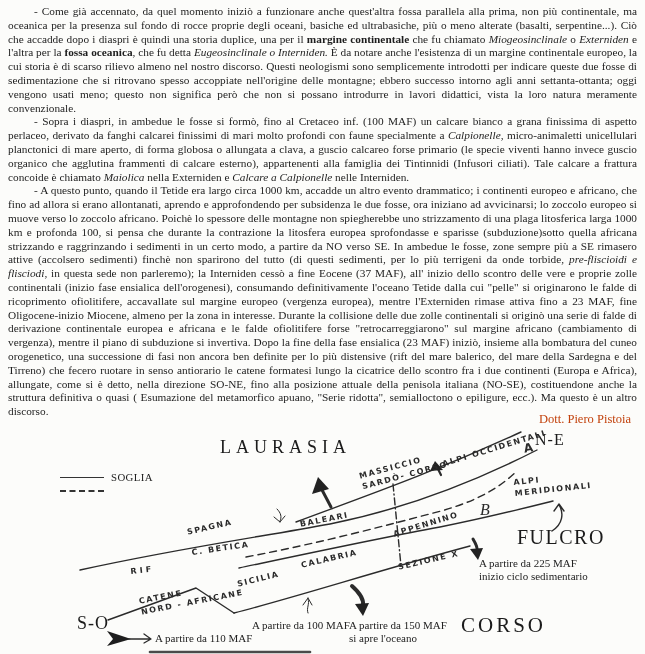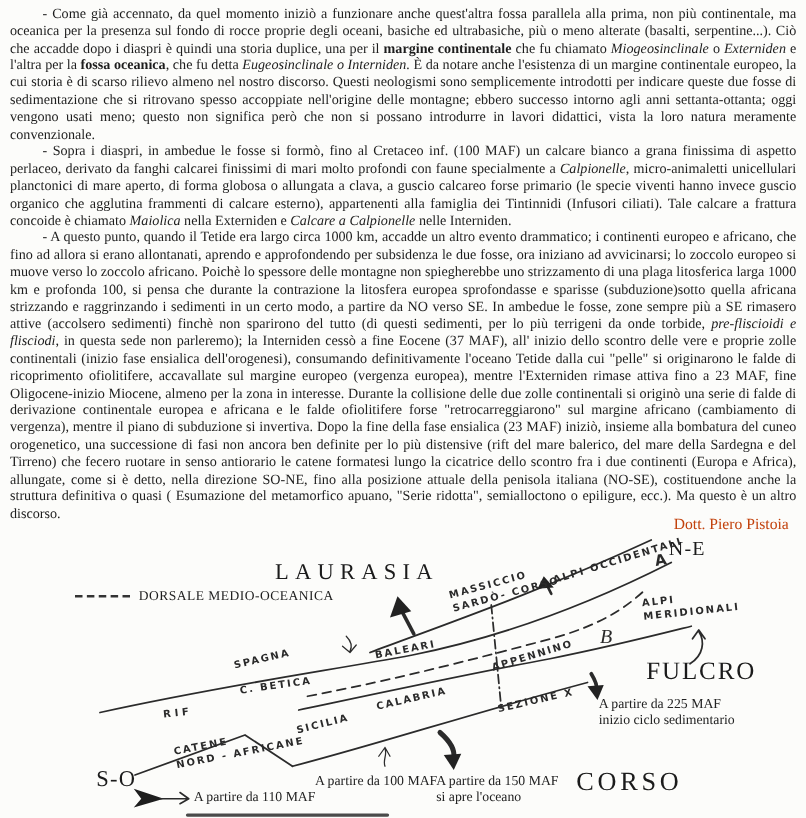--- a/index.html
+++ b/index.html
@@ -28,22 +28,25 @@
 
 <div id="text-block">
     <p class="para"><span>- Come già accennato, da quel momento iniziò a funzionare anche quest'altra fossa parallela alla prima, non più continentale, ma oceanica per la presenza sul fondo di rocce proprie degli oceani, basiche ed ultrabasiche, più o meno alterate (basalti, serpentine...). Ciò che accadde dopo i diaspri è quindi una storia duplice, una per il </span><span style="font-weight: bold;">margine continentale</span><span> che fu chiamato </span><span style="font-style: italic;">Miogeosinclinale</span><span> o </span><span style="font-style: italic;">Externiden</span><span> e l'altra per la </span><span style="font-weight: bold;">fossa oceanica</span><span>, che fu detta </span><span style="font-style: italic;">Eugeosinclinale o Interniden.</span><span> È da notare anche l'esistenza di un margine continentale europeo, la cui storia è di scarso rilievo almeno nel nostro discorso. Questi neologismi sono semplicemente introdotti per indicare queste due fosse di sedimentazione che si ritrovano spesso accoppiate nell'origine delle montagne; ebbero successo intorno agli anni settanta-ottanta; oggi vengono usati meno; questo non significa però che non si possano introdurre in lavori didattici, vista la loro natura meramente convenzionale.</span></p>
     <p class="para"><span>- Sopra i diaspri, in ambedue le fosse si formò, fino al Cretaceo inf. (100 MAF) un calcare bianco a grana finissima di aspetto perlaceo, derivato da fanghi calcarei finissimi di mari molto profondi con faune specialmente a </span><span style="font-style: italic;">Calpionelle</span><span>, micro-animaletti unicellulari planctonici di mare aperto, di forma globosa o allungata a clava, a guscio calcareo forse primario (le specie viventi hanno invece guscio organico che agglutina frammenti di calcare esterno),  appartenenti alla famiglia dei Tintinnidi (Infusori ciliati). Tale calcare a frattura concoide è chiamato </span><span style="font-style: italic;">Maiolica</span><span> nella Externiden e </span><span style="font-style: italic;">Calcare a Calpionelle</span><span> nelle Interniden.</span></p>
     <p class="para"><span>- A questo punto, quando il Tetide era largo circa 1000 km,  accadde un altro evento drammatico; i continenti europeo e africano, che fino ad allora si erano allontanati, aprendo e approfondendo per subsidenza le due fosse, ora iniziano ad avvicinarsi; lo zoccolo europeo si muove verso lo zoccolo africano. Poichè lo spessore delle montagne non spiegherebbe uno strizzamento di una plaga litosferica larga 1000 km e profonda 100, si pensa che durante la contrazione la litosfera europea sprofondasse e sparisse (subduzione)sotto quella africana strizzando e raggrinzando  i sedimenti in un certo modo, a partire da NO verso SE.  In ambedue le fosse, zone sempre più a SE  rimasero attive (accolsero sedimenti) finchè non sparirono del tutto (di questi sedimenti, per lo più  terrigeni da onde torbide, </span><span style="font-style: italic;">pre-fliscioidi e flisciodi</span><span>, in questa sede non parleremo); la Interniden cessò a fine Eocene (37 MAF),  all' inizio dello scontro delle vere e proprie zolle continentali (inizio fase ensialica dell'orogenesi), consumando definitivamente l'oceano Tetide dalla cui "pelle" si originarono le falde di ricoprimento ofiolitifere, accavallate sul margine europeo (vergenza europea), mentre l'Externiden rimase attiva fino a 23 MAF, fine Oligocene-inizio Miocene, almeno per la zona in interesse. Durante la collisione delle due zolle continentali  si originò una serie di falde di derivazione continentale europea e africana e le falde ofiolitifere forse "retrocarreggiarono" sul margine africano (cambiamento di vergenza), mentre il piano di subduzione si invertiva. Dopo la fine della fase ensialica (23 MAF) iniziò, insieme alla bombatura del cuneo orogenetico, una successione di fasi non ancora ben definite per lo più distensive (rift del mare balerico, del mare della Sardegna e del Tirreno) che fecero ruotare in senso antiorario le catene formatesi lungo la cicatrice dello scontro fra i due continenti (Europa e Africa), allungate, come si è detto, nella direzione SO-NE, fino alla posizione attuale della penisola italiana (NO-SE), costituendone anche la struttura definitiva o quasi ( Esumazione del metamorfico apuano, "Serie ridotta", semialloctono o epiligure, ecc.). Ma questo è un altro discorso.</span></p>
   </div>
 <div class="signature">Dott. Piero Pistoia</div>
 
 <div id="legend">
   <div class="legend-row">
+    <span class="swatch solid"></span>
+    <span class="legend-label">SOGLIA</span>
+  </div>
+  <div class="legend-row">
     <span class="swatch dashed"></span>
-    <span class="legend-label">DORSALE MEDIO-OCEANICA</span>
   </div>
 </div>
 
 <svg class="sketch" width="645" height="654" viewBox="0 0 645 654" fill="none" stroke="#2b2b2b" stroke-width="1.4" stroke-linecap="round" stroke-linejoin="round">
 
   <path d="M 296 522 C 360 498, 430 474, 521 432"></path>
   <path d="M 80 570 C 180 548, 260 537, 330 524 C 400 510, 470 484, 537 450"></path>
 
   <path stroke-dasharray="7 5" d="M 246 557 C 320 543, 380 527, 441 511 C 480 500, 500 487, 517 471"></path>
 
@@ -71,21 +74,21 @@
   <path stroke-width="3" d="M 473 539 C 476 544, 478 548, 477 551"></path>
   <polygon fill="#222" stroke="none" points="470,549 478,560 483,548"></polygon>
 
   <polygon fill="#1e1e1e" stroke="none" points="107,631 131,639 107,646 113,639"></polygon>
   <path stroke-width="1.3" d="M 128 639 L 150 639 M 144 634 L 151 639 L 144 643"></path>
 
   <path stroke="#4a4a4a" stroke-width="2.6" d="M 150 652 L 310 652"></path>
 </svg>
 
 <div id="diagram-labels">
-    <div class="dlabel title" style="left: 220px; top: 447px; font-size: 18px; letter-spacing: 5px;">LAURASIA</div>
+    <div class="dlabel title" style="left: 220px; top: 437px; font-size: 18px; letter-spacing: 5px;">LAURASIA</div>
     <div class="dlabel title" style="left: 535px; top: 431px; font-size: 16px; letter-spacing: 1px;">N-E</div>
     <div class="dlabel title" style="left: 57px; top: 613px; font-size: 18px; letter-spacing: 1px; margin-left: 20px;">S-O</div>
     <div class="dlabel title" style="left: 461px; top: 613px; font-size: 21px; letter-spacing: 3px;">CORSO</div>
     <div class="dlabel title" style="left: 517px; top: 526px; font-size: 20px; letter-spacing: 1.5px;">FULCRO</div>
     <div class="dlabel hand" style="left: 186px; top: 527px; transform: rotate(-13deg);">SPAGNA</div>
     <div class="dlabel hand" style="left: 299px; top: 519px; transform: rotate(-11deg);">BALEARI</div>
     <div class="dlabel hand" style="left: 358px; top: 471px; transform: rotate(-15deg);">MASSICCIO
 SARDÒ- CORSO</div>
     <div class="dlabel hand" style="left: 441px; top: 459px; transform: rotate(-17deg);">ALPI OCCIDENTALI</div>
     <div class="dlabel hand" style="left: 523px; top: 444px; transform: rotate(-10deg); font-size: 12px;">A</div>

